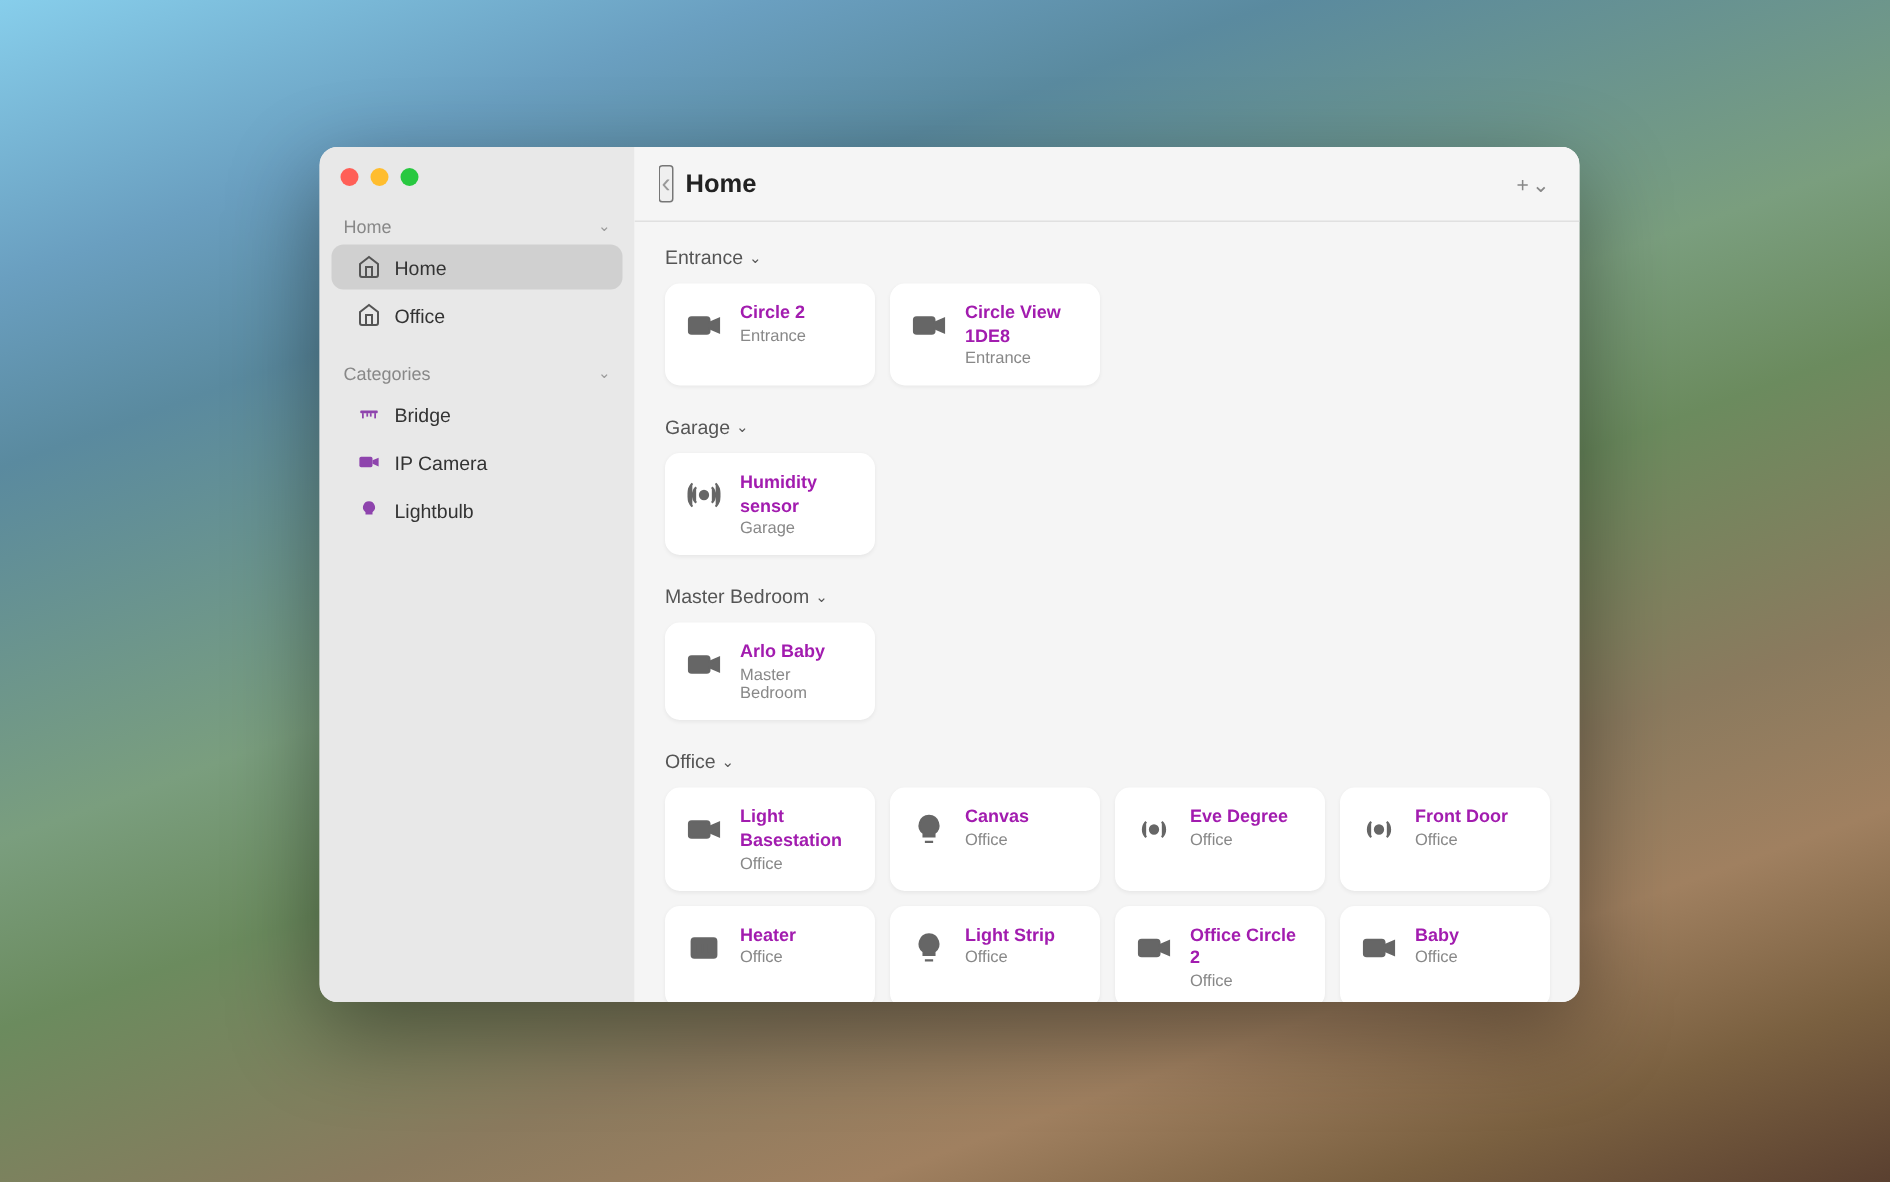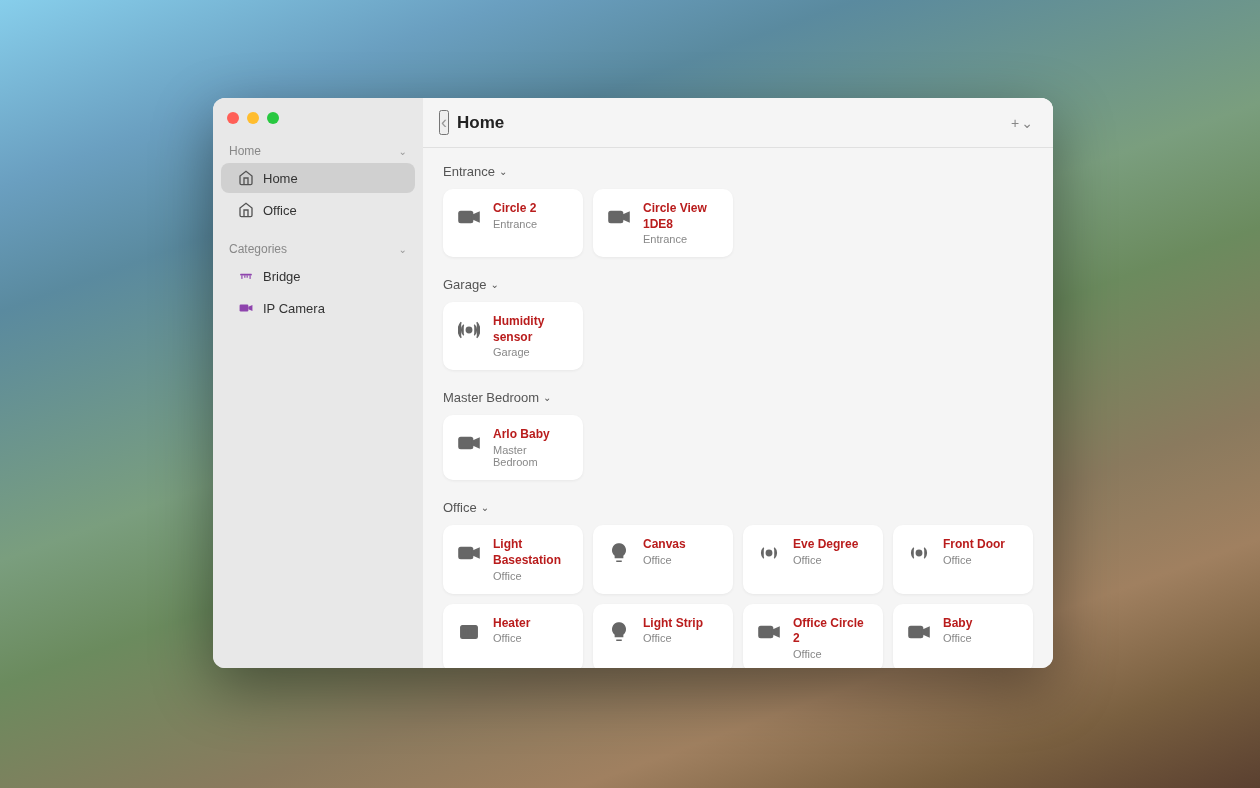--- a/index.html
+++ b/index.html
@@ -210,21 +210,21 @@
     }
 
     .device-info {
       flex: 1;
       min-width: 0;
     }
 
     .device-name {
       font-size: 12px;
       font-weight: 600;
-      color: #b91c1c;
+      color: #a21caf;
       line-height: 1.3;
     }
 
     .device-room {
       font-size: 11px;
       color: #888;
       margin-top: 1px;
     }
 
     
@@ -293,20 +293,28 @@
     <div class="sidebar-item">
       <div class="sidebar-icon">
         <svg viewBox="0 0 24 24" width="14" height="14" fill="#8e44ad">
           <rect x="1" y="6" width="15" height="12" rx="2"></rect>
           <polygon points="16,10 23,7 23,17 16,14"></polygon>
         </svg>
       </div>
       <span>IP Camera</span>
     </div>
 
+    <div class="sidebar-item">
+      <div class="sidebar-icon">
+        <svg viewBox="0 0 24 24" width="14" height="14" fill="#8e44ad">
+          <path d="M9 21h6M10 17h4M12 2a7 7 0 00-4 12.65V17h8v-2.35A7 7 0 0012 2z"></path>
+        </svg>
+      </div>
+      <span>Lightbulb</span>
+    </div>
 
 
   </div>
 
   <div class="main-content">
     <div class="toolbar">
       <button class="toolbar-back">‹</button>
       <span class="toolbar-title">Home</span>
       <div class="toolbar-actions">
         <button class="toolbar-btn">

